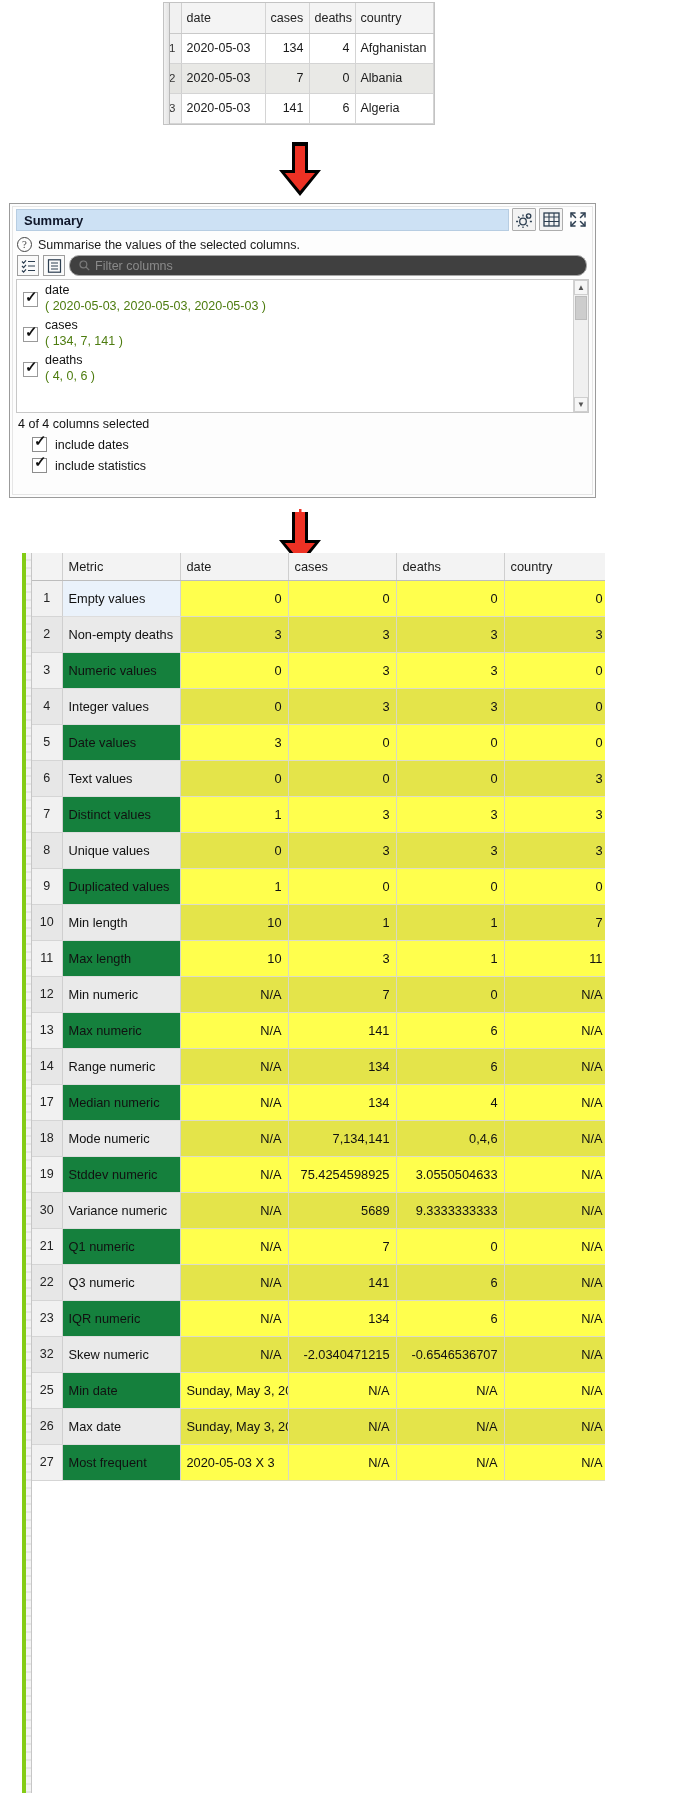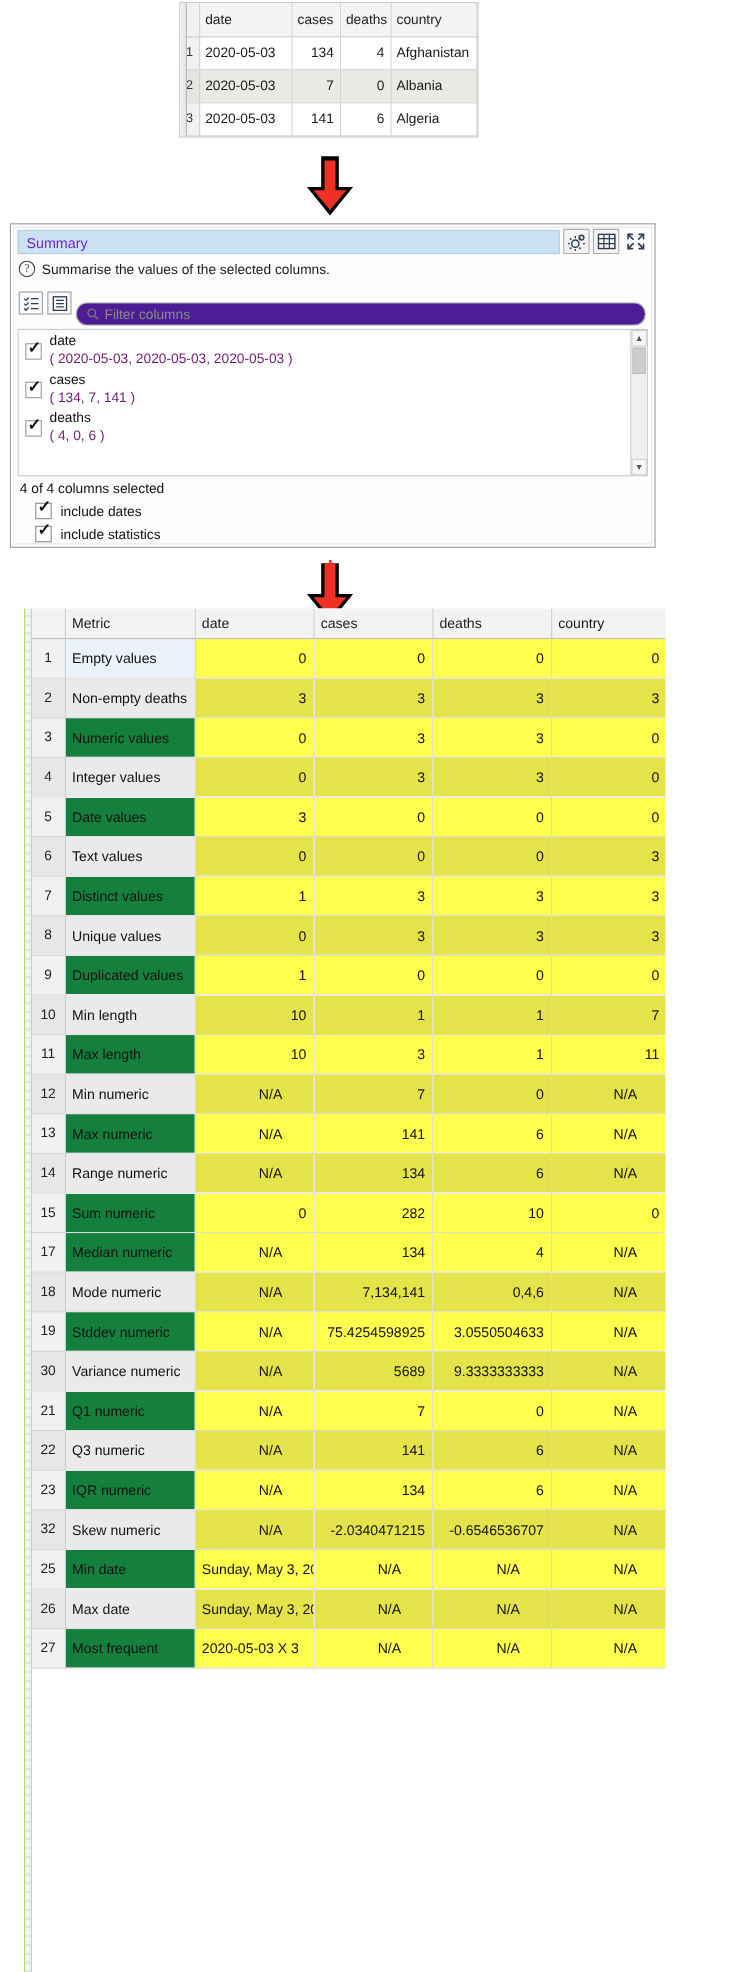--- a/index.html
+++ b/index.html
@@ -52,22 +52,22 @@
   }
   #summary-panel .inner-edge {
     position: absolute; left: 2px; top: 2px; right: 2px; bottom: 2px;
     border: 1px solid #e6e6e6; pointer-events: none;
   }
   .sum-titlebar {
     display: flex; align-items: center; gap: 3px;
     padding: 4px 5px 2px 6px;
   }
   .sum-title {
-    flex: 1; background: #cde1f4; color: #6d28d9;
-    font-weight: normal; font-size: 13px; padding: 3px 7px;
+    flex: 1; background: #cde1f4; color: #0f172a;
+    font-weight: bold; font-size: 13px; padding: 3px 7px;
     border: 1px solid #b7cde2; height: 22px; line-height: 15px;
   }
   .tb-btn {
     width: 24px; height: 23px; border: 1px solid #adadad; background: #f3f3f3;
     display: flex; align-items: center; justify-content: center;
     border-radius: 1px;
   }
   .tb-btn.flat { border-color: transparent; background: transparent; }
 
   .sum-help {
@@ -80,39 +80,39 @@
     display: inline-block; font-family: "Liberation Serif", serif;
   }
 
   .sum-filterbar { display: flex; align-items: center; gap: 4px; padding: 0 8px 3px 7px; }
   .icon-btn {
     width: 22px; height: 21px; border: 1px solid #9e9e9e; background: #fafafa;
     display: flex; align-items: center; justify-content: center;
   }
   .filter-input {
     flex: 1; height: 21px; border: 1px solid #a8a8a8; border-radius: 10px;
-    background: #4c1d95; display: flex; align-items: center; gap: 5px; padding: 0 9px;
-    font-size: 12.5px; color: #8a8a8a; margin-top: 20px;
+    background: #404040; display: flex; align-items: center; gap: 5px; padding: 0 9px;
+    font-size: 12.5px; color: #8a8a8a;
   }
 
   .col-list {
     position: relative; margin: 0 6px; height: 134px;
     border: 1px solid #c8c8c8; background: #fff; overflow: hidden;
   }
   .col-item { display: flex; align-items: flex-start; padding: 3px 0 1px 6px; }
   .cbox {
     width: 15px; height: 15px; border: 1px solid #9a9a9a; background: #fff;
     margin: 9px 7px 0 0; flex: 0 0 auto; position: relative;
   }
   .cbox.checked:after {
     content: "✓"; position: absolute; left: 1px; top: -5px;
     font-size: 15px; color: #111; font-weight: bold; line-height: 18px;
   }
   .ci-name { font-size: 12.5px; color: #111; line-height: 15px; }
-  .ci-sample { font-size: 12.5px; color: #701a75; line-height: 16px; }
+  .ci-sample { font-size: 12.5px; color: #4d7c0f; line-height: 16px; }
 
   .vscroll {
     position: absolute; right: 0; top: 0; width: 15px; height: 100%;
     background: #f0f0f0; border-left: 1px solid #d2d2d2;
   }
   .vscroll .arrowbox {
     height: 15px; border: 1px solid #cfcfcf; background: #f6f6f6;
     display: flex; align-items: center; justify-content: center; font-size: 8px; color: #555;
   }
   .vscroll .thumb {
@@ -131,21 +131,21 @@
     font-size: 15px; color: #111; font-weight: bold; line-height: 18px;
   }
 
   
   #result-wrap {
     position: absolute; left: 22px; top: 553px; width: 583px; height: 1240px;
     overflow: hidden;
   }
   #result-frame {
     position: absolute; left: 0; top: 0; width: 583px; height: 1240px;
-    border-left: 1px solid #84cc16; background: #fff;
+    border-left: 4px solid #84cc16; background: #fff;
   }
   #result-frame .lgutter2 {
     position: absolute; left: 0; top: 0; width: 6px; height: 100%;
     background: repeating-linear-gradient(to bottom,#f4f4f4 0 6px,#e6e6e6 6px 8px);
     border-right: 1px solid #c6c6c6;
   }
   table.rest {
     position: absolute; left: 6px; top: 0; width: 577px;
     font-size: 12.8px; color: #111; table-layout: fixed;
   }
@@ -173,21 +173,21 @@
   table.rest td.metric {
     background: #15803d; color: #111; border-right: 1px solid #d2d2d2;
     border-bottom: 1px solid #dddddd;
   }
   table.rest tr.alt td.rn { background: #e7e7e7; }
   table.rest tr.alt td.metric { background: #eaeaea; }
   table.rest tr.first td.metric { background: #eaf2fb; margin-top: 24px; }
 
   table.rest td.val { background: #ffff4d; text-align: right; }
   table.rest tr.alt td.val { background: #e4e44a; }
-  table.rest td.val.na { text-align: center; padding-left: 36px; }
+  table.rest td.val.na { text-align: right; padding-left: 36px; }
   table.rest td.val.txt { text-align: left; }
 </style>
 </head>
 <body>
 
 <div id="source-table-wrap">
   <div class="lgutter"></div>
   <table class="srct">
     <colgroup>
         <col style="width:17px">
@@ -476,28 +476,20 @@
           </tr>
           <tr class="alt">
             <td class="rn">14</td>
             <td class="metric">Range numeric</td>
             <td class="val na">N/A</td>
             <td class="val">134</td>
             <td class="val">6</td>
             <td class="val na">N/A</td>
           </tr>
           <tr>
-            <td class="rn">15</td>
-            <td class="metric">Sum numeric</td>
-            <td class="val">0</td>
-            <td class="val">282</td>
-            <td class="val">10</td>
-            <td class="val">0</td>
-          </tr>
-          <tr>
             <td class="rn">17</td>
             <td class="metric">Median numeric</td>
             <td class="val na">N/A</td>
             <td class="val">134</td>
             <td class="val">4</td>
             <td class="val na">N/A</td>
           </tr>
           <tr class="alt">
             <td class="rn">18</td>
             <td class="metric">Mode numeric</td>

